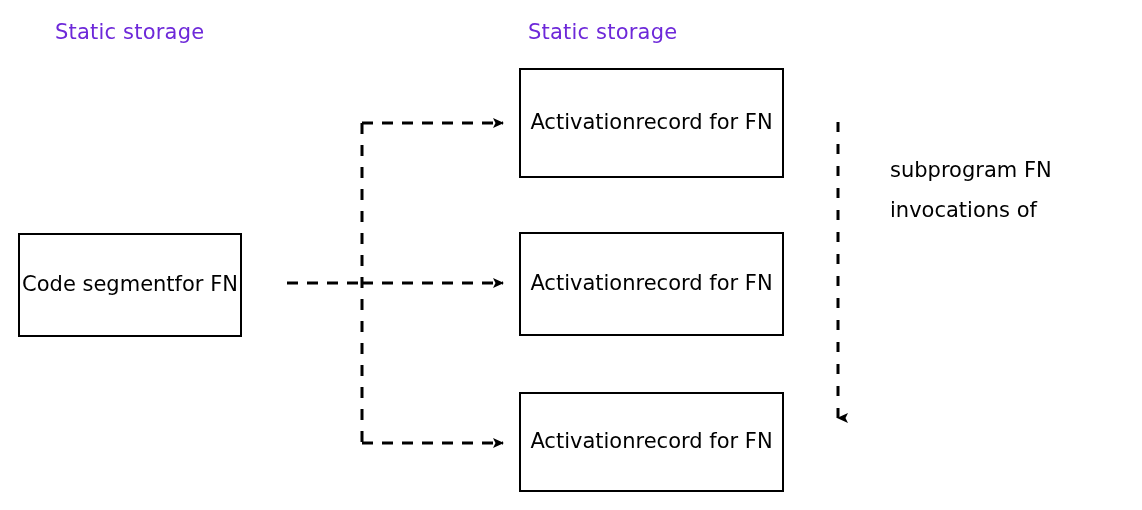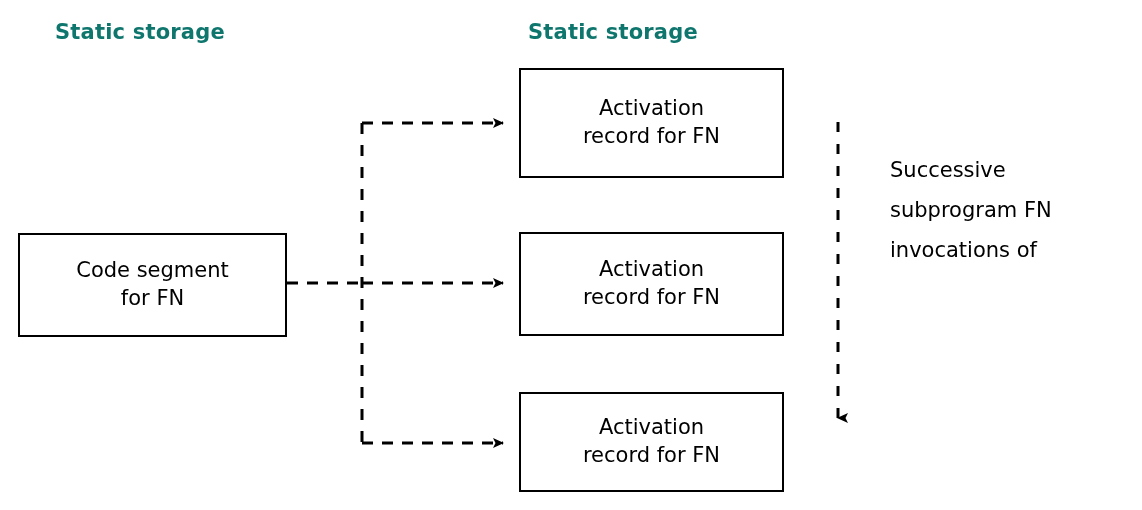--- a/index.html
+++ b/index.html
@@ -10,46 +10,45 @@
   #diagram-root {
     position: relative;
     width: 1142px;
     height: 510px;
     background: #ffffff;
     font-family: "DejaVu Sans", "Liberation Sans", sans-serif;
     overflow: hidden;
   }
   .column-header {
     position: absolute;
-    font-weight: bold;
+    font-weight: normal;
     font-size: 21px;
-    color: #0f766e;
+    color: #6d28d9;
     letter-spacing: 0.2px;
     white-space: nowrap;
   }
   #header-static  { left: 55px;  top: 20px; }
   #header-dynamic { left: 528px; top: 20px; }
 
   .node-box {
     position: absolute;
     box-sizing: border-box;
     border: 2px solid #000000;
     background: #ffffff;
     display: flex;
-    flex-direction: column;
     align-items: center;
     justify-content: center;
     color: #000000;
     font-size: 21px;
     line-height: 1.32;
     text-align: center;
   }
   .node-box .line { display: block; white-space: nowrap; }
 
-  #code-segment-box { left: 18px;  top: 233px; width: 269px; height: 104px; }
+  #code-segment-box { left: 18px;  top: 233px; width: 224px; height: 104px; }
   #activation-box-1 { left: 519px; top: 68px;  width: 265px; height: 110px; }
   #activation-box-2 { left: 519px; top: 232px; width: 265px; height: 104px; }
   #activation-box-3 { left: 519px; top: 392px; width: 265px; height: 100px; }
 
   #edge-layer {
     position: absolute;
     left: 0;
     top: 0;
     width: 1142px;
     height: 510px;
@@ -124,18 +123,17 @@
     <span class="line">Activation</span>
     <span class="line">record for FN</span>
   </div>
 
   <div class="node-box" id="activation-box-3">
     <span class="line">Activation</span>
     <span class="line">record for FN</span>
   </div>
 
   <div class="caption-text">
-    <span class="line">Successive</span>
     <span class="line">subprogram FN</span>
     <span class="line">invocations of</span>
   </div>
 
 </div>
 
 </body></html>

